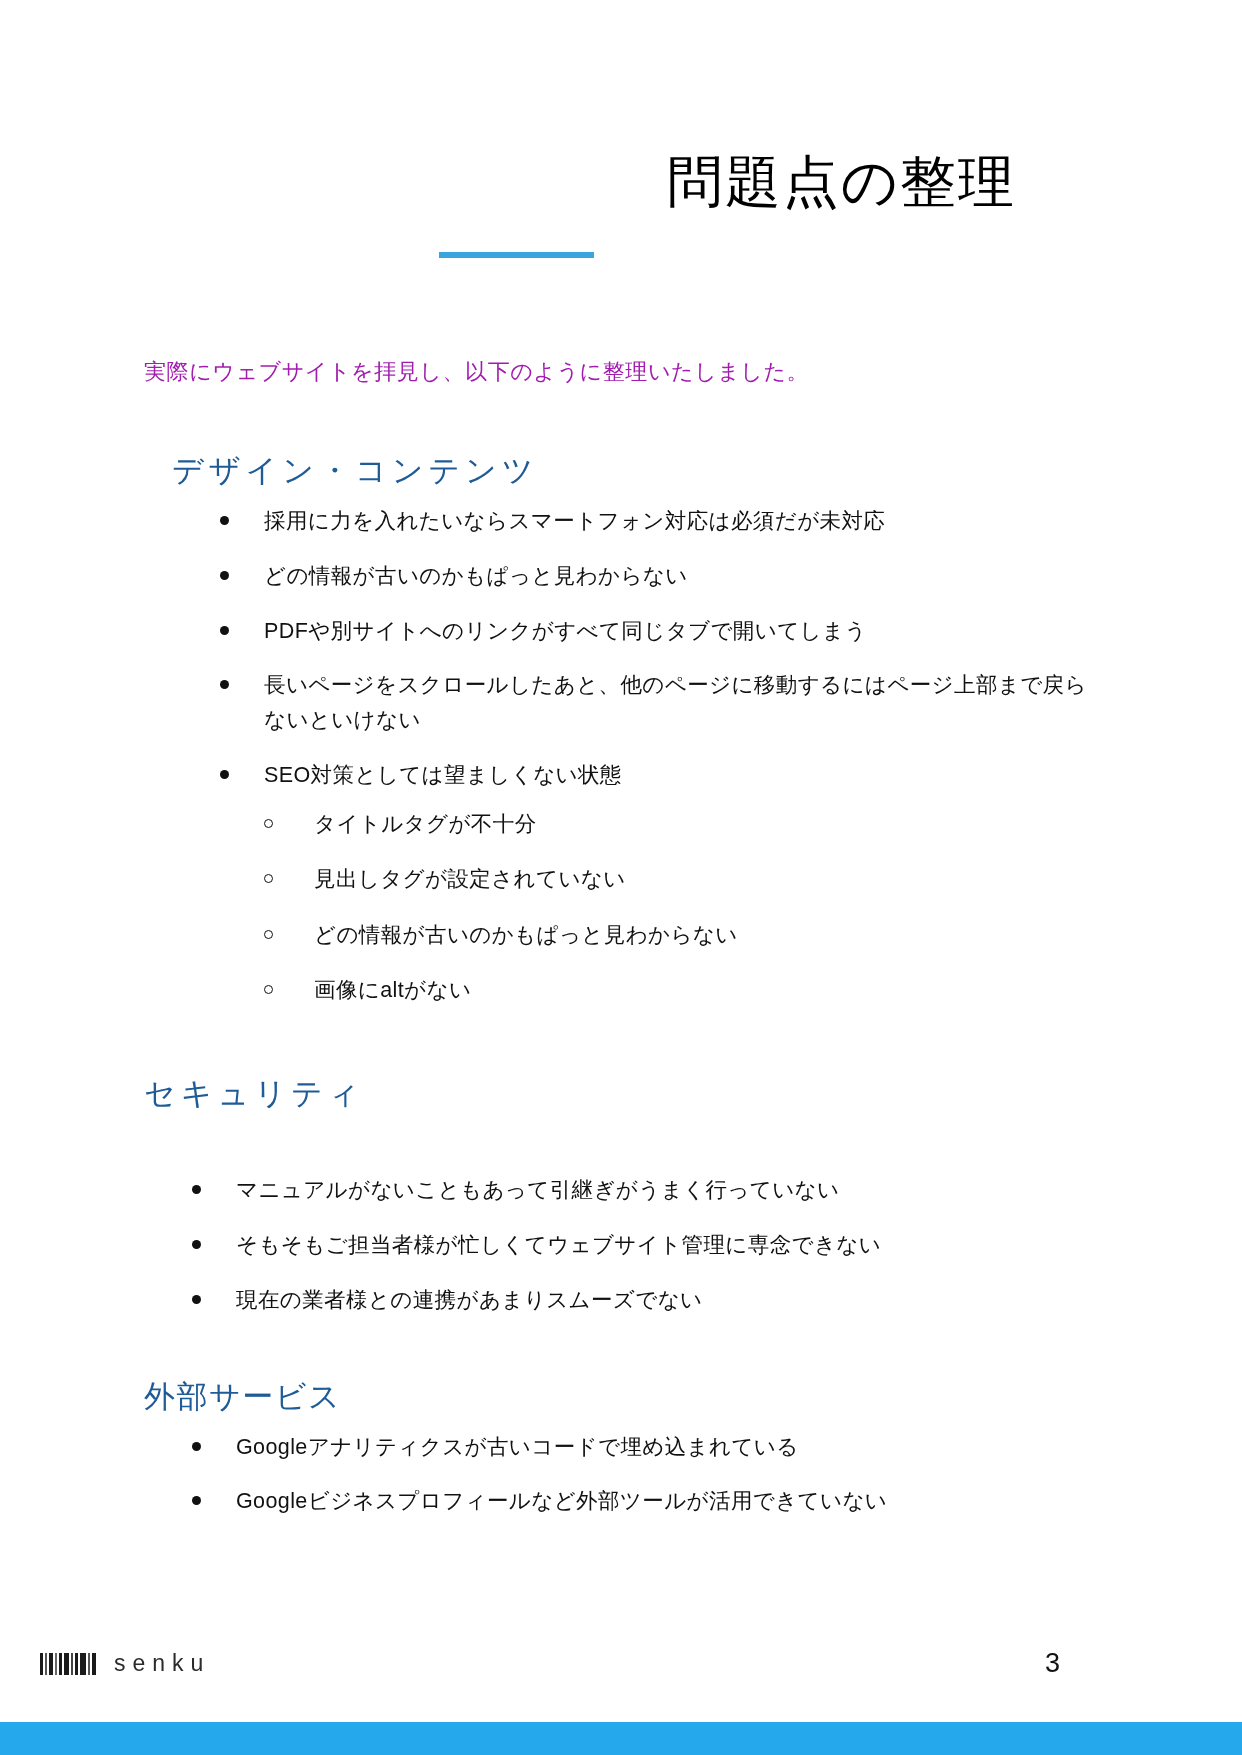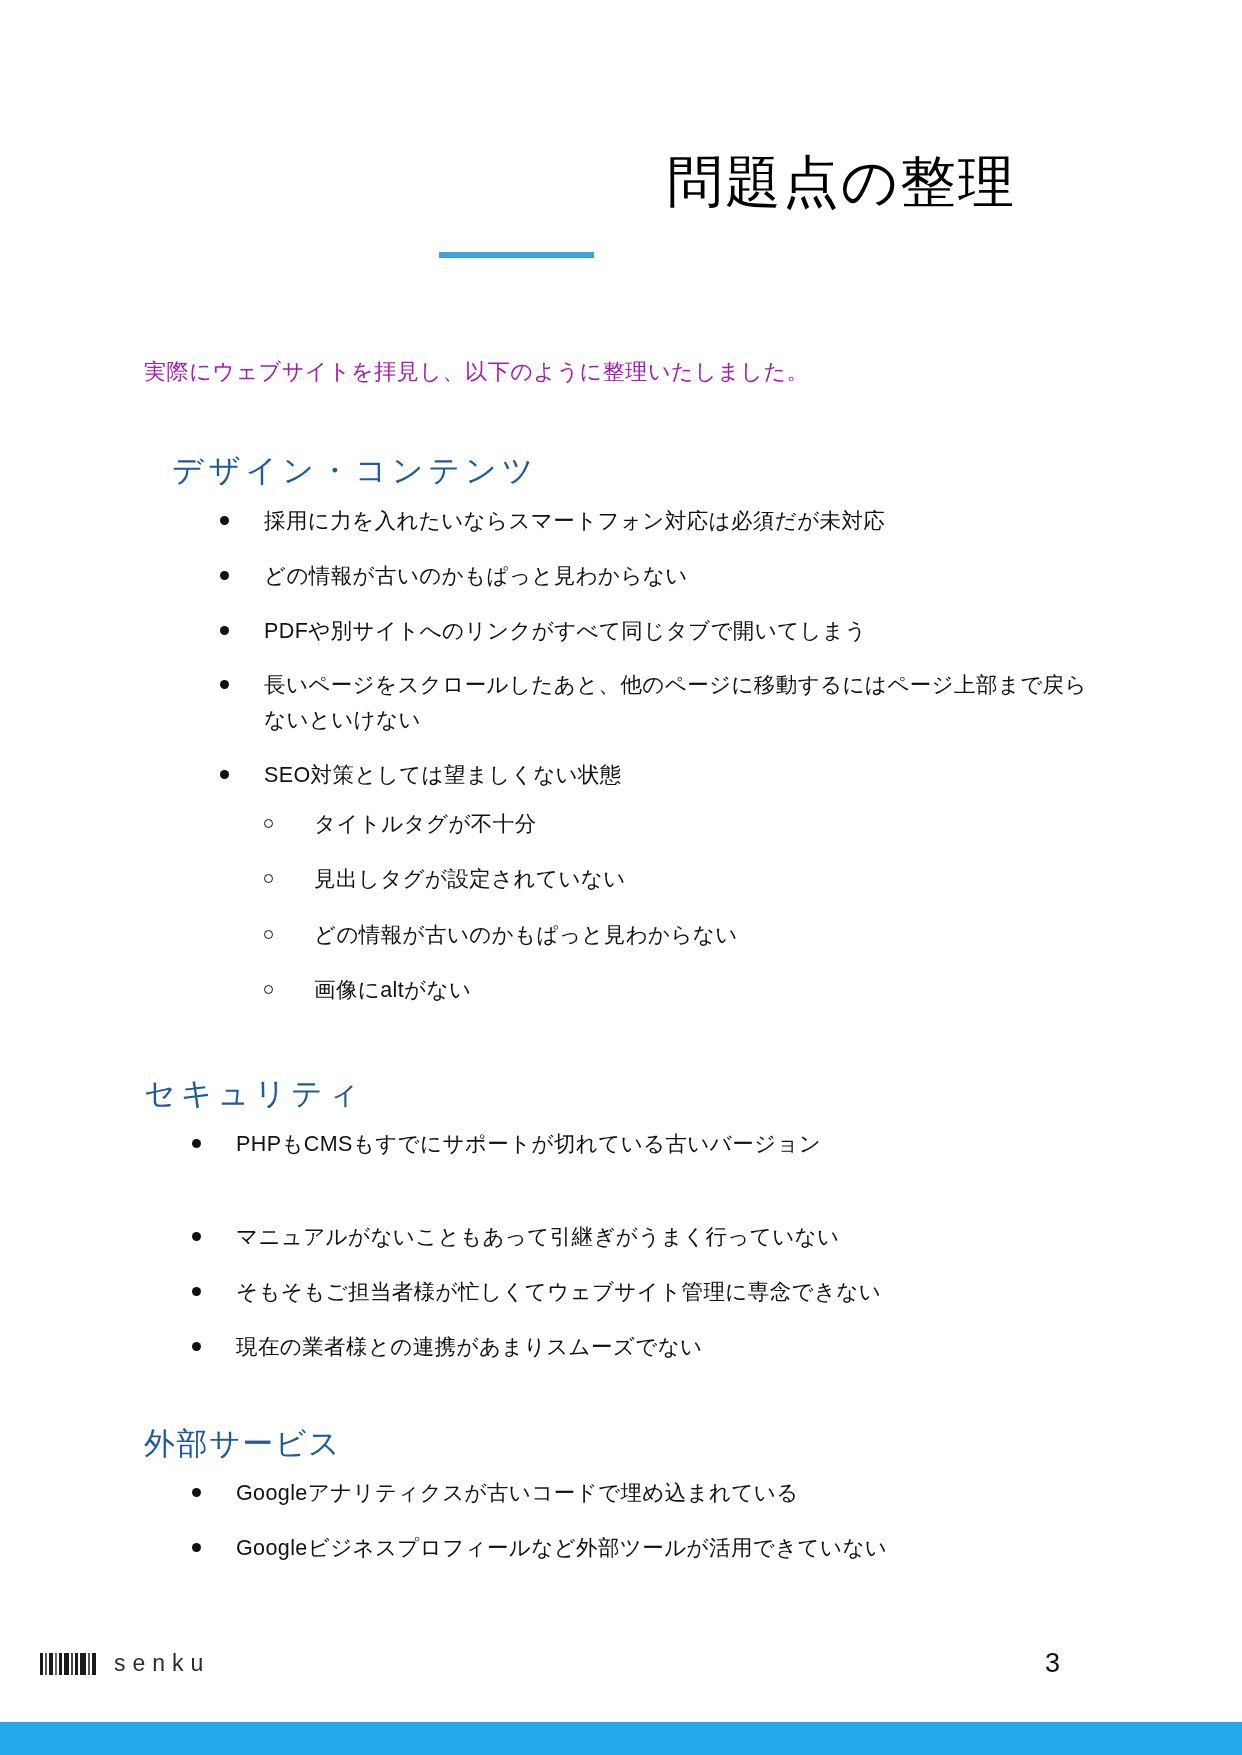--- a/index.html
+++ b/index.html
@@ -242,26 +242,20 @@
               <span class="ring"></span>
               <span>画像にaltがない</span>
             </li>
           </ul>
         </li>
       </ul>
     </div>
 
     <div class="section sec-gap-lg">
       <h2 class="section-heading">セキュリティ</h2>
-      <ul class="bullets">
-        <li class="bullet-item">
-          <span class="dot"></span>
-          <span>PHPもCMSもすでにサポートが切れている古いバージョン</span>
-        </li>
-      </ul>
     </div>
 
     <div class="section sec-gap-lg">
       <ul class="bullets">
         <li class="bullet-item">
           <span class="dot"></span>
           <span>マニュアルがないこともあって引継ぎがうまく行っていない</span>
         </li>
         <li class="bullet-item">
           <span class="dot"></span>

